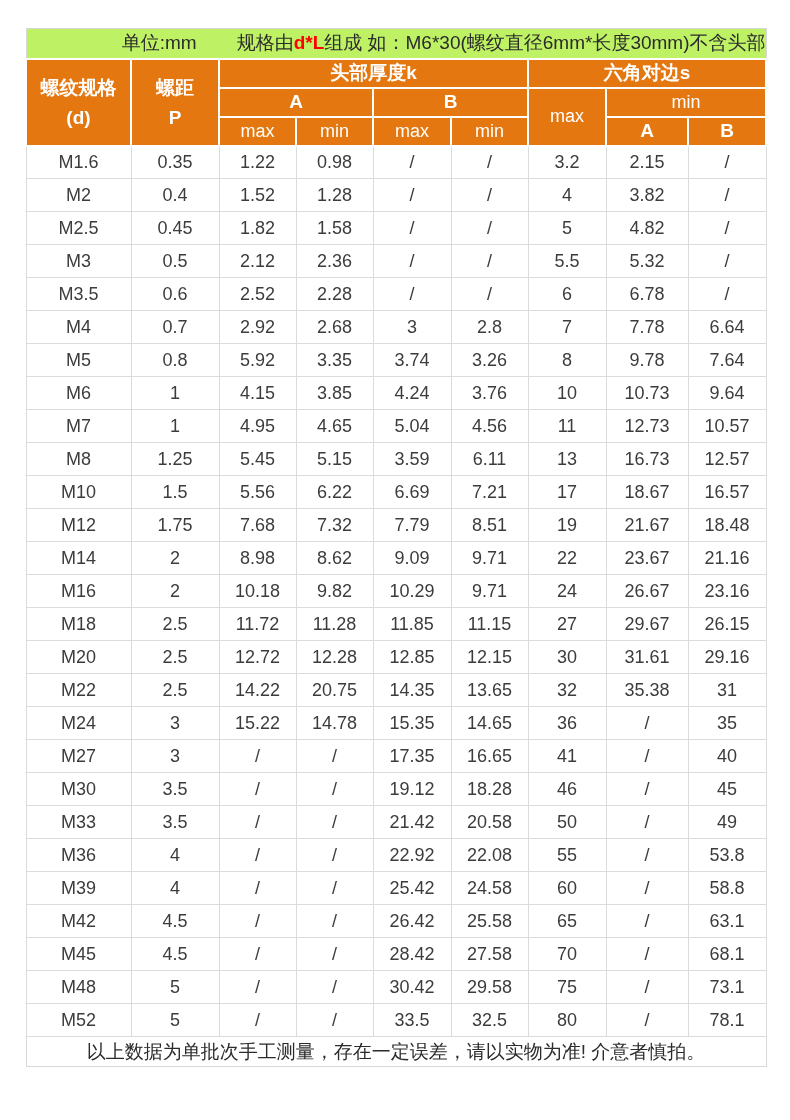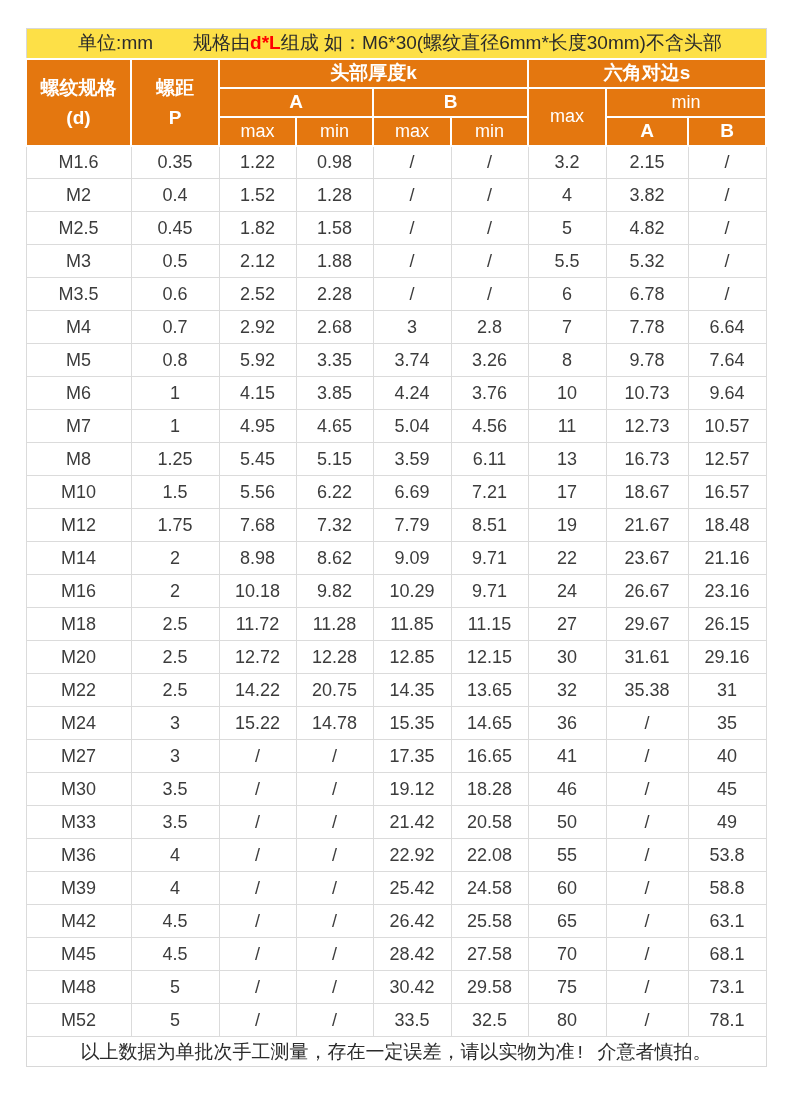--- a/index.html
+++ b/index.html
@@ -7,22 +7,22 @@
   body {
     width:790px; height:1120px; position:relative; overflow:hidden;
     font-family:"Liberation Sans", "DejaVu Sans", sans-serif;
   }
   .sheet { position:absolute; left:25px; top:28px; width:740px; }
   table.spec {
     border-collapse:collapse; table-layout:fixed; width:740px;
   }
   
   td.info {
-    height:30px; border:1px solid #d8d8d8; background:#fde047;
-    font-size:19px; color:#2b2b2b; text-align:center; padding:0 0 0 8px;
+    height:30px; border:1px solid #d8d8d8; background:#bef264;
+    font-size:19px; color:#2b2b2b; text-align:right; padding:0 0 0 8px;
     white-space:nowrap; overflow:hidden;
   }
   td.info .spec-text { margin-left:40px; }
   .red-hl { color:#ff0000; font-weight:bold; }
   
   th.hdr {
     background:#e4770f; color:#ffffff; border:2px solid #ffffff;
     font-size:19px; font-weight:bold; height:29px; padding:0; text-align:center;
     vertical-align:middle;
   }
@@ -30,21 +30,21 @@
   th.hdr .l2 { margin-top:6px; }
   
   tbody.data td {
     border:1px solid #dbdbdb; height:33px; background:#ffffff;
     font-size:18px; color:#3c3c3c; text-align:center; vertical-align:middle;
     padding:0;
   }
   
   td.note {
     height:30px; border:1px solid #d8d8d8; background:#ffffff;
-    font-size:19px; color:#2b2b2b; text-align:center; padding:0;font-family:Liberation Mono, monospace;
+    font-size:19px; color:#2b2b2b; text-align:center; padding:0;
   }
 </style>
 </head>
 <body>
 
 <div class="sheet">
   <table class="spec">
     <colgroup>
       <col style="width:105px">
         <col style="width:88px">
@@ -120,21 +120,21 @@
           <td>/</td>
           <td>/</td>
           <td>5</td>
           <td>4.82</td>
           <td>/</td>
         </tr>
         <tr>
           <td>M3</td>
           <td>0.5</td>
           <td>2.12</td>
-          <td>1.88</td>
+          <td>2.36</td>
           <td>/</td>
           <td>/</td>
           <td>5.5</td>
           <td>5.32</td>
           <td>/</td>
         </tr>
         <tr>
           <td>M3.5</td>
           <td>0.6</td>
           <td>2.52</td>

